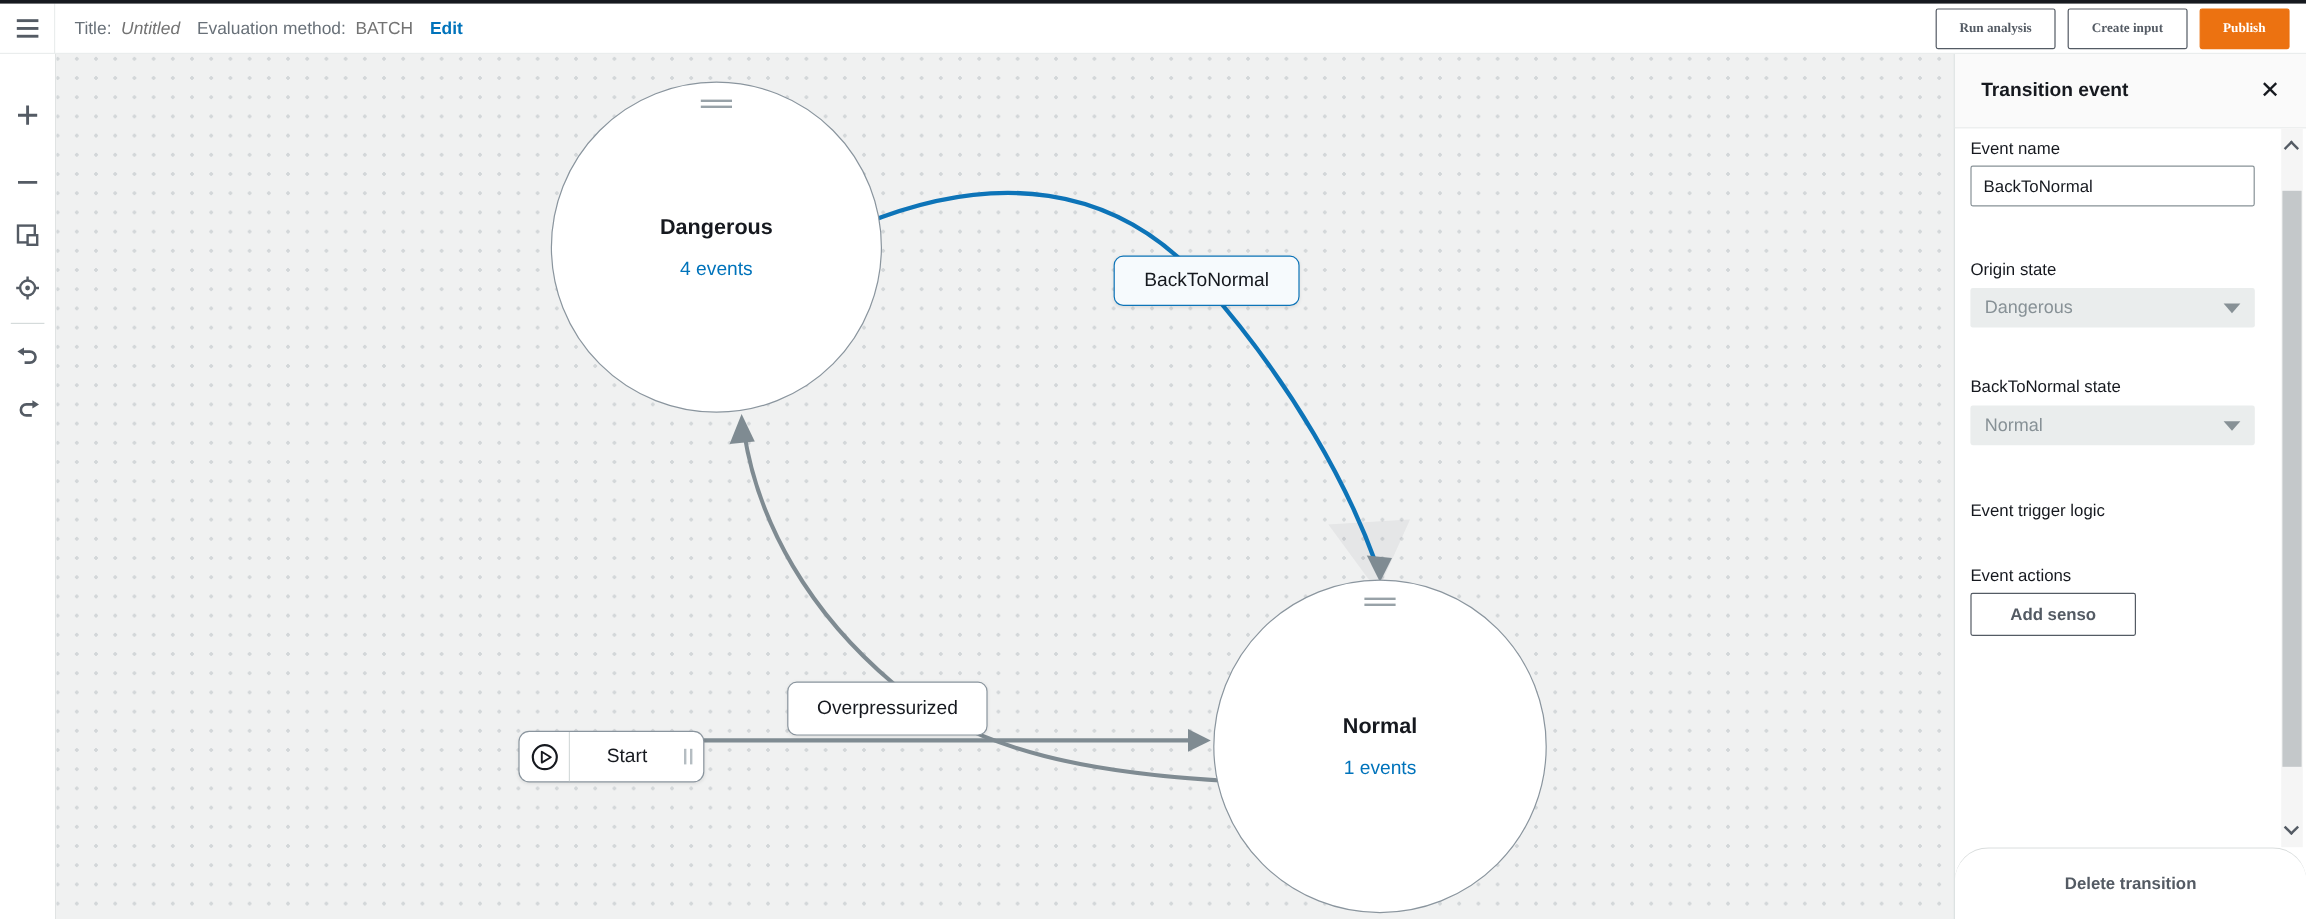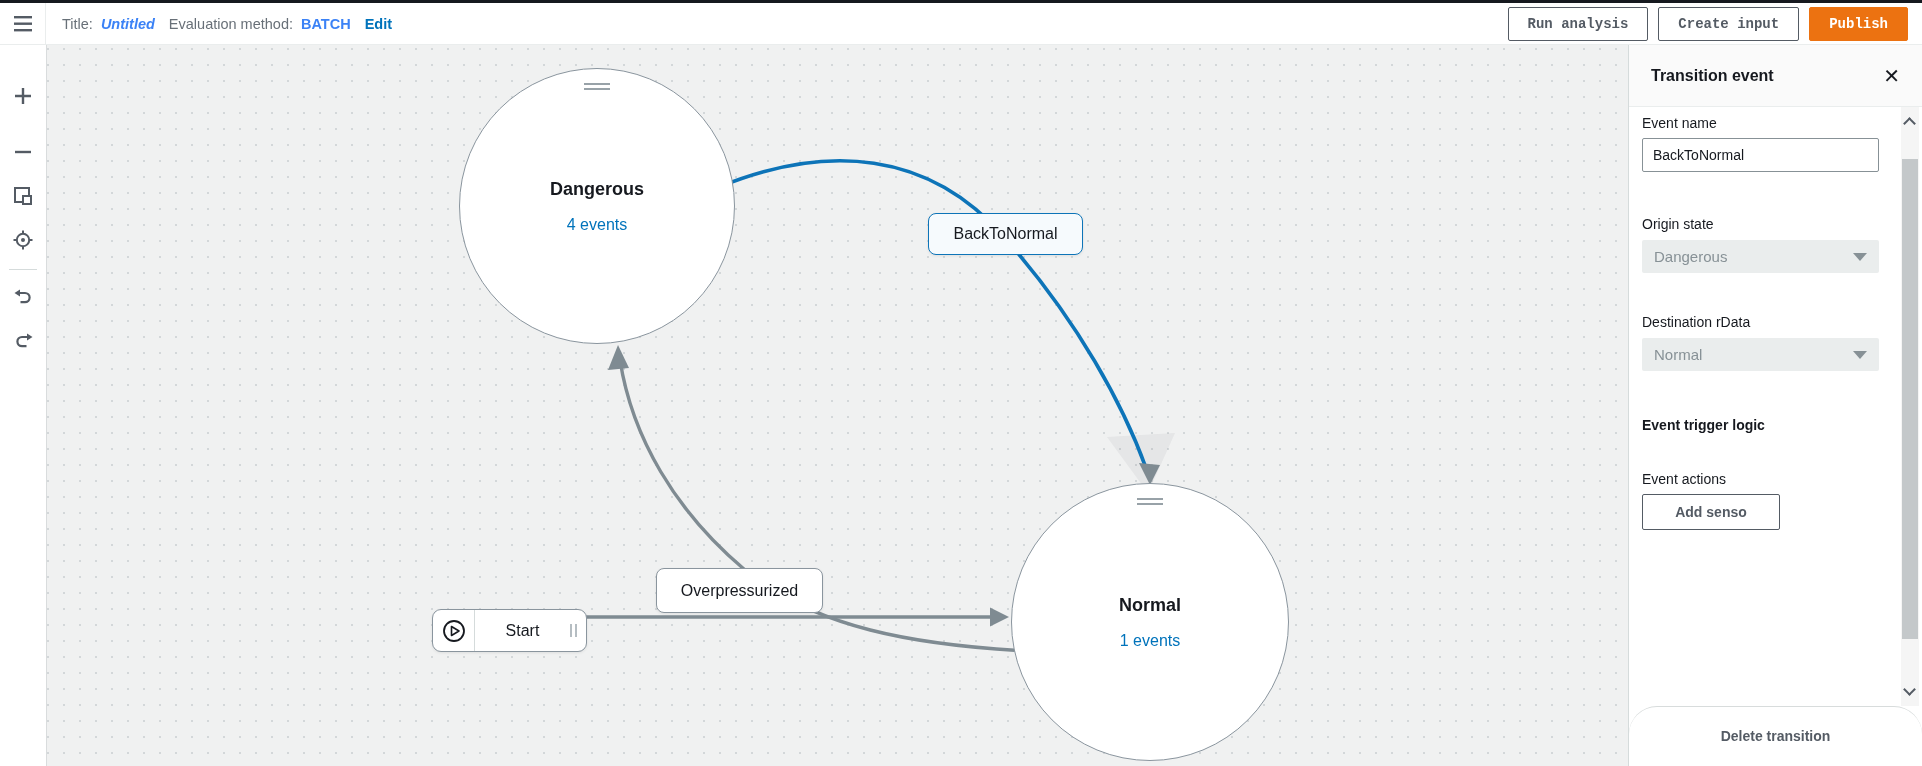--- a/index.html
+++ b/index.html
@@ -4,25 +4,25 @@
 <style>
   * { margin:0; padding:0; box-sizing:border-box; }
   html,body { width:1922px; height:766px; overflow:hidden; font-family:"Liberation Sans", sans-serif; background:#fff; }
 
   
   .topbar { height:45px; background:#fff; border-bottom:1px solid #eaeded; position:relative; display:flex; align-items:center; }
   .topbar::before { content:""; position:absolute; top:0; left:0; right:0; height:3px; background:#16191f; }
   .hamburger { width:46px; height:42px; margin-top:3px; display:flex; align-items:center; justify-content:center; cursor:pointer; border-right:1px solid #eaeded; }
   .titlegroup { display:flex; align-items:center; gap:8px; margin-left:16px; font-size:14.5px; margin-top:3px; }
   .t-label { color:#687078; }
-  .t-value { color:#3b82f6;font-weight:bold; }
+  .t-value { color:#737373; }
   .t-italic { font-style:italic; }
   .edit-link { color:#0073bb; font-weight:700; margin-left:6px; cursor:pointer; }
   .topbar-buttons { margin-left:auto; margin-right:14px; margin-top:3px; display:flex; gap:10px; }
-  .btn { height:34px; padding:0 19px; font-size:14px; font-weight:700; border-radius:2px; display:flex; align-items:center; cursor:pointer; font-family:Liberation Mono, monospace; }
+  .btn { height:34px; padding:0 19px; font-size:11px; font-weight:700; border-radius:2px; display:flex; align-items:center; cursor:pointer; font-family:Liberation Serif, serif; }
   .btn-secondary { background:#fff; border:1px solid #545b64; color:#545b64; }
   .btn-primary { background:#ec7211; border:1px solid #ec7211; color:#fff; }
 
   
   .main { display:flex; height:721px; }
 
   
   .toolrail { width:47px; background:#fff; border-right:1px solid #d9dcdd; display:flex; flex-direction:column; align-items:center; padding-top:36px; gap:0; }
   .tool { width:30px; height:30px; display:flex; align-items:center; justify-content:center; cursor:pointer; color:#545b64; }
   .tool svg { display:block; }
@@ -63,21 +63,21 @@
   .panel-scroll { height:599px; overflow:hidden; padding:4px 40px 0 13px; position:relative; flex:0 0 auto; }
   .field-label { font-size:14px; color:#16191f; }
   .lbl-eventname { margin-top:4px; }
   .input-text { margin-top:7px; width:237px; height:34px; border:1px solid #879196; border-radius:2px; padding:0 10px;
     font-size:14px; color:#16191f; font-family:"Liberation Sans", sans-serif; background:#fff; }
   .lbl-origin { margin-top:44px; }
   .lbl-dest { margin-top:41px; }
   .dropdown { margin-top:8px; width:237px; height:33px; background:#eaeded; border-radius:2px; display:flex; align-items:center;
     padding:0 12px; font-size:15px; color:#879196; cursor:default; }
   .dd-caret { margin-left:auto; width:0; height:0; border-left:7px solid transparent; border-right:7px solid transparent; border-top:8px solid #879196; }
-  .lbl-trigger { margin-top:46px;font-weight:bold; }
+  .lbl-trigger { margin-top:46px; }
   .codebox { margin-top:6px; width:237px; height:168px; background:#545b64; border:1px solid #545b64; border-radius:2px;
     color:#f1f3f3; font-size:14px; line-height:1.42; padding:8px 11px; white-space:pre-wrap; word-break:break-all; position:relative; cursor:text; }
   .resize-grip { position:absolute; right:2px; bottom:2px; width:13px; height:13px;
     background:repeating-linear-gradient(135deg, transparent 0 2px, #aab7b8 2px 3.5px);
     clip-path:polygon(100% 0, 100% 100%, 0 100%); }
   .lbl-actions { margin-top:38px; }
   .btn-addaction { margin-top:7px; width:138px; height:36px; background:#fff; border:1px solid #545b64; border-radius:2px;
     color:#545b64; font-weight:700; font-size:14px; font-family:"Liberation Sans", sans-serif; cursor:pointer; }
   .panel-footer { flex:1; border-top:1px solid #d8dcdc; display:flex; justify-content:center; padding-top:21px;border-radius:28px; }
   .delete-link { font-size:14px; font-weight:700; color:#545b64; cursor:pointer; }
@@ -216,21 +216,21 @@
     <div class="panel-scroll">
       <div class="field-label lbl-eventname">Event name</div>
       <input class="input-text" type="text" value="BackToNormal" style="">
 
       <div class="field-label lbl-origin">Origin state</div>
       <div class="dropdown">
         <span>Dangerous</span>
         <span class="dd-caret"></span>
       </div>
 
-      <div class="field-label lbl-dest">Destination rData</div>
+      <div class="field-label lbl-dest">BackToNormal state</div>
       <div class="dropdown">
         <span>Normal</span>
         <span class="dd-caret"></span>
       </div>
 
       <div class="field-label lbl-trigger">Event trigger logic</div>
 
       <div class="field-label lbl-actions">Event actions</div>
       <button class="btn-addaction">Add senso</button>
     </div>

